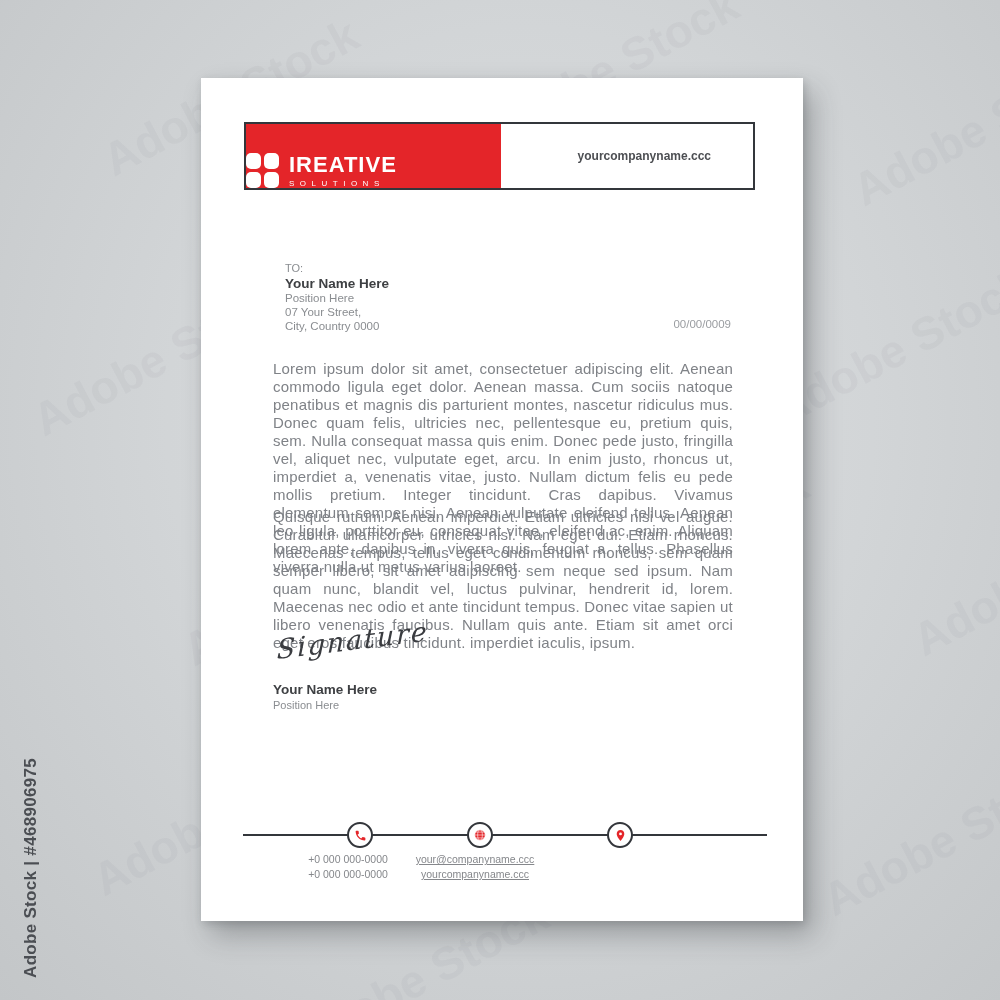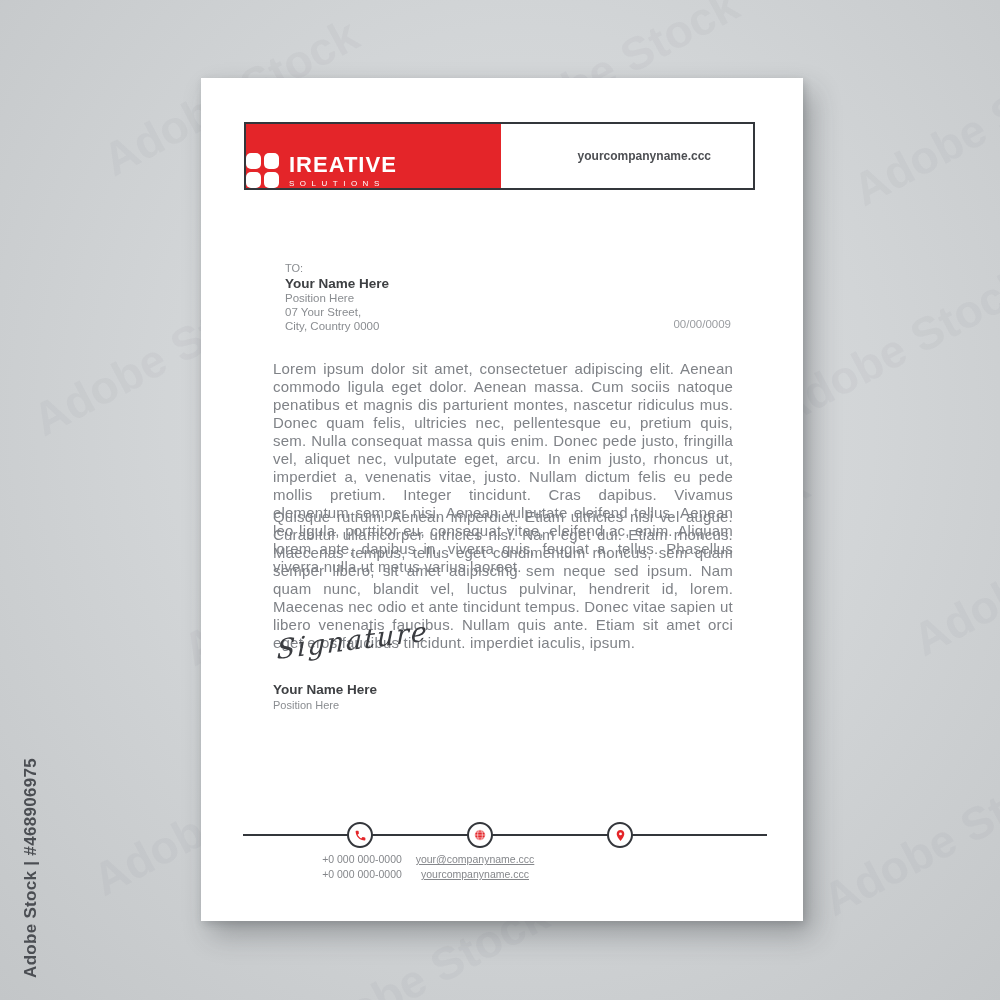--- a/index.html
+++ b/index.html
@@ -168,21 +168,21 @@
         </g>
       </svg>
     </div>
     <div class="f-circle" style="left:406px;">
       <svg width="13" height="13" viewBox="0 0 24 24">
         <path d="M12 2C8.13 2 5 5.13 5 9c0 5.25 7 13 7 13s7-7.75 7-13c0-3.87-3.13-7-7-7z" fill="#e42529"></path>
         <circle cx="12" cy="9" r="2.6" fill="#ffffff"></circle>
       </svg>
     </div>
 
-    <div class="f-col" style="left:71px;text-align:center;">
+    <div class="f-col" style="left:57px;text-align:center;">
       <div>+0 000 000-0000</div>
       <div>+0 000 000-0000</div>
     </div>
     <div class="f-col" style="left:184px;text-decoration:underline;">
       <div>your@companyname.ccc</div>
       <div>yourcompanyname.ccc</div>
     </div>
 
   </div>
 

